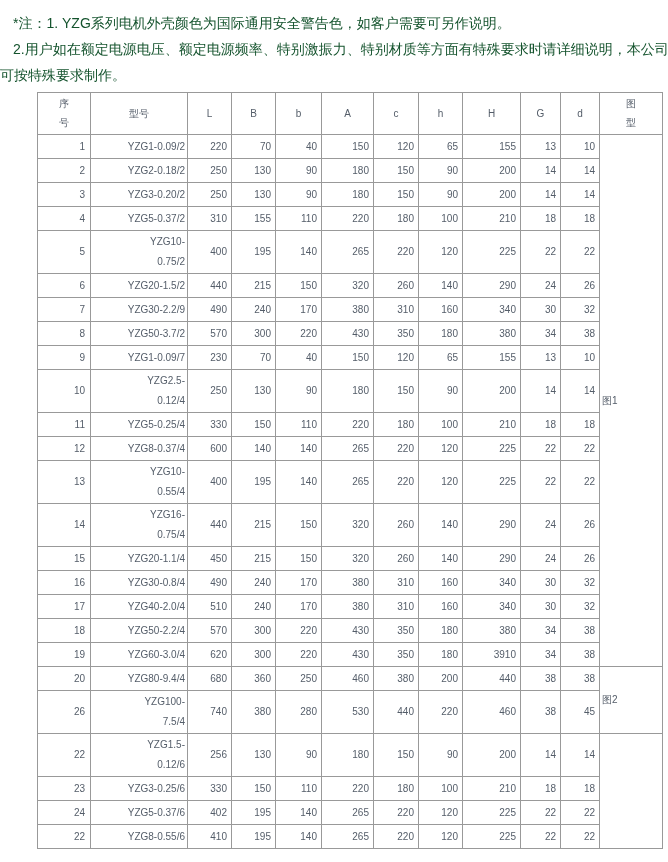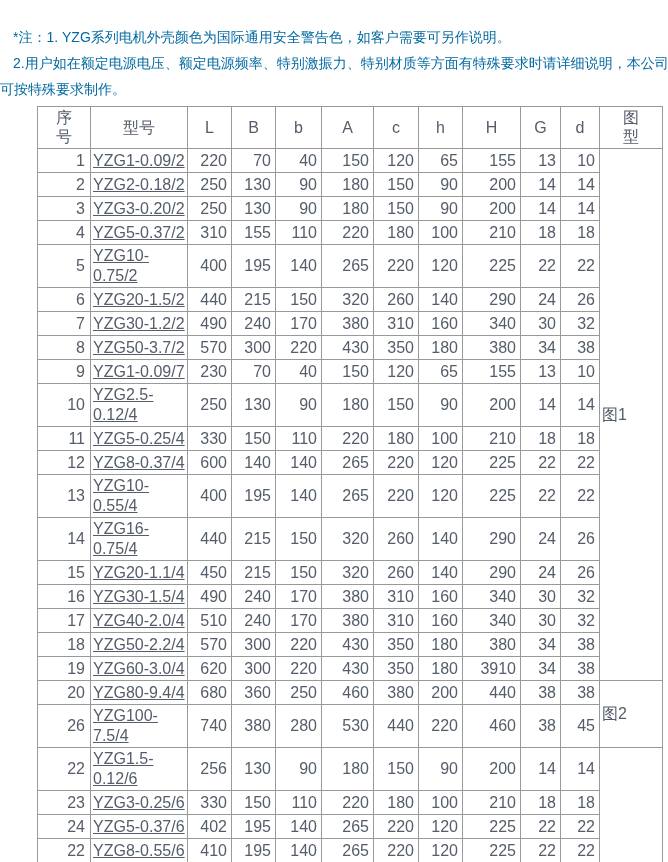--- a/index.html
+++ b/index.html
@@ -5,47 +5,47 @@
   html, body { margin: 0; padding: 0; }
   body {
     width: 668px;
     height: 862px;
     overflow: hidden;
     background: #ffffff;
     font-family: "Liberation Sans", "DejaVu Sans", sans-serif;
     color: #333333;
   }
   .notes {
-    padding-top: 24px;
+    padding-top: 10px;
     font-size: 14px;
     line-height: 26px;
-    color: #0369a1;
+    color: #14532d;
   }
   .note-line { white-space: nowrap; }
   .note-indent { padding-left: 13px; }
   .spec-table {
     margin-left: 37px;
     margin-top: 4px;
     border-collapse: collapse;
     table-layout: fixed;
     width: 625px;
-    font-size: 16px;
+    font-size: 10px;
     color: #545d69;
   }
   .spec-table th, .spec-table td {
     border: 1px solid #999999;
     line-height: 20px;
     padding: 1px 2px;
     font-weight: normal;
     overflow: hidden;
   }
   .spec-table th { height: 39px; text-align: center; }
   .spec-table td { height: 21px; }
   td.c-no   { text-align: right; padding-right: 5px; }
-  td.c-model{ text-align: left; text-decoration: underline; }
+  td.c-model{ text-align: right; }
   td.c-num  { text-align: right; padding-right: 4px; }
   td.c-fig  { text-align: left; vertical-align: middle; }
   .vert-label { display: inline-block; width: 1em; line-height: 19px; }
 </style>
 </head>
 <body>
 
 <div class="notes">
   <div class="note-line note-indent">*注：1. YZG系列电机外壳颜色为国际通用安全警告色，如客户需要可另作说明。</div>
   <div class="note-line note-indent">2.用户如在额定电源电压、额定电源频率、特别激振力、特别材质等方面有特殊要求时请详细说明，本公司</div>
@@ -158,21 +158,21 @@
         <td class="c-num">150</td>
         <td class="c-num">320</td>
         <td class="c-num">260</td>
         <td class="c-num">140</td>
         <td class="c-num">290</td>
         <td class="c-num">24</td>
         <td class="c-num">26</td>
       </tr>
       <tr>
         <td class="c-no">7</td>
-        <td class="c-model">YZG30-1.2/2</td>
+        <td class="c-model">YZG30-2.2/9</td>
         <td class="c-num">490</td>
         <td class="c-num">240</td>
         <td class="c-num">170</td>
         <td class="c-num">380</td>
         <td class="c-num">310</td>
         <td class="c-num">160</td>
         <td class="c-num">340</td>
         <td class="c-num">30</td>
         <td class="c-num">32</td>
       </tr>
@@ -275,21 +275,21 @@
         <td class="c-num">150</td>
         <td class="c-num">320</td>
         <td class="c-num">260</td>
         <td class="c-num">140</td>
         <td class="c-num">290</td>
         <td class="c-num">24</td>
         <td class="c-num">26</td>
       </tr>
       <tr>
         <td class="c-no">16</td>
-        <td class="c-model">YZG30-1.5/4</td>
+        <td class="c-model">YZG30-0.8/4</td>
         <td class="c-num">490</td>
         <td class="c-num">240</td>
         <td class="c-num">170</td>
         <td class="c-num">380</td>
         <td class="c-num">310</td>
         <td class="c-num">160</td>
         <td class="c-num">340</td>
         <td class="c-num">30</td>
         <td class="c-num">32</td>
       </tr>

